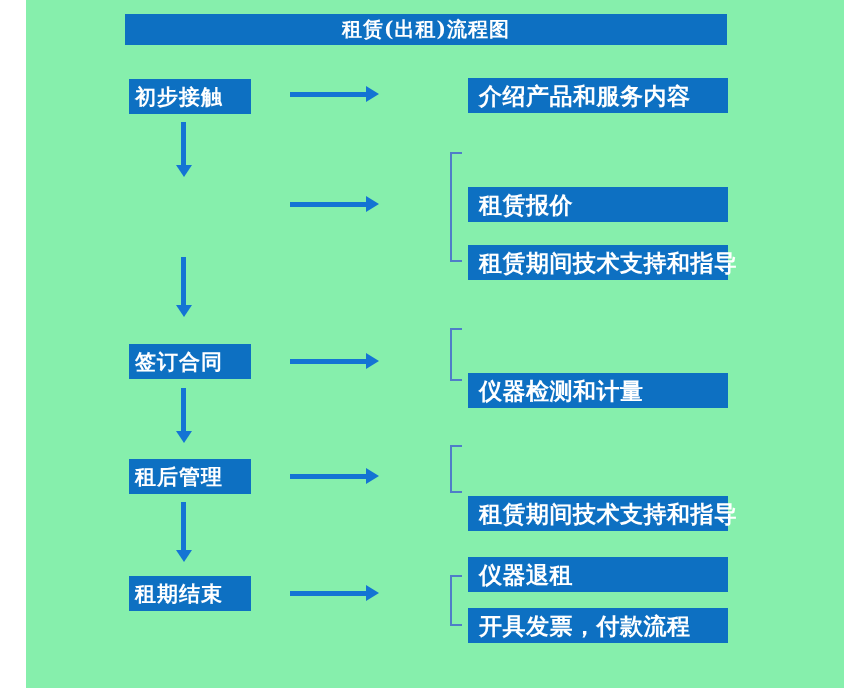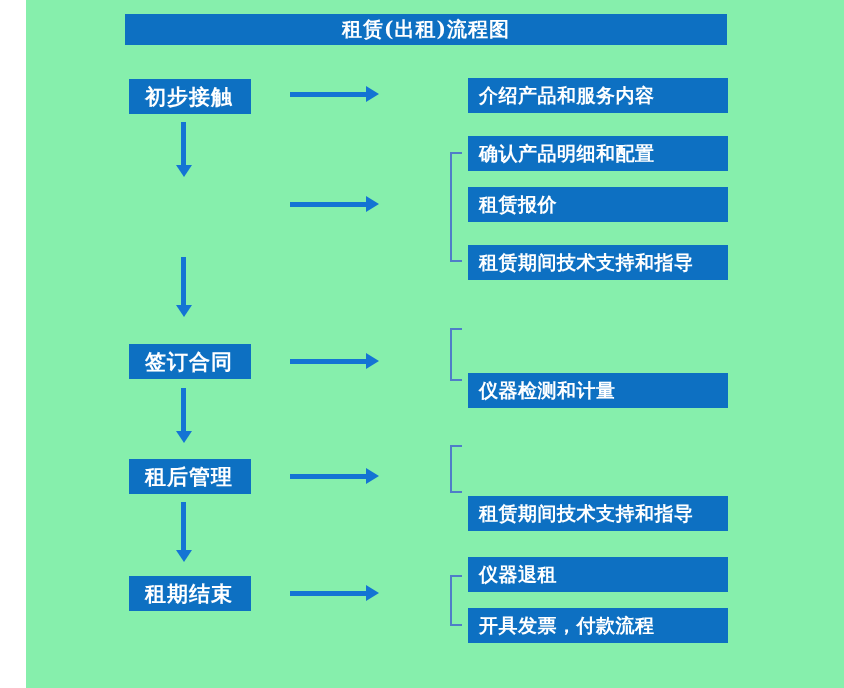--- a/index.html
+++ b/index.html
@@ -26,31 +26,31 @@
     letter-spacing: 1px;
   }
   .step-box {
     position: absolute;
     left: 103px;
     width: 122px; height: 35px;
     background: #0d70c2;
     color: #ffffff;
     font-size: 21px;
     line-height: 35px;
-    padding-left: 16px;
+    padding-left: 6px;
     letter-spacing: 1px;
     white-space: nowrap;
   }
   .detail-box {
     position: absolute;
     left: 442px;
     width: 260px; height: 35px;
     background: #0d70c2;
     color: #ffffff;
-    font-size: 19px;
+    font-size: 23px;
     line-height: 35px;
     padding-left: 11px;
     letter-spacing: 0.5px;
     white-space: nowrap;
   }
   .v-arrow { position: absolute; left: 150px; width: 16px; }
   .v-arrow .shaft {
     position: absolute; left: 5px; top: 0;
     width: 5px;
     background: #1474d4;
@@ -134,21 +134,20 @@
     <span class="head"></span>
   </div>
 
   <div class="bracket" style="top:152px;height:110px"></div>
   <div class="bracket" style="top:328px;height:53px"></div>
   <div class="bracket" style="top:445px;height:48px"></div>
   <div class="bracket" style="top:575px;height:51px"></div>
 
   <div class="detail-box" style="top:78px">介绍产品和服务内容</div>
 
-  <div class="detail-box" style="top:136px">确认产品明细和配置</div>
   <div class="detail-box" style="top:187px">租赁报价</div>
   <div class="detail-box" style="top:245px">租赁期间技术支持和指导</div>
 
   <div class="detail-box" style="top:373px">仪器检测和计量</div>
 
   <div class="detail-box" style="top:496px">租赁期间技术支持和指导</div>
 
   <div class="detail-box" style="top:557px">仪器退租</div>
   <div class="detail-box" style="top:608px">开具发票，付款流程</div>
 

